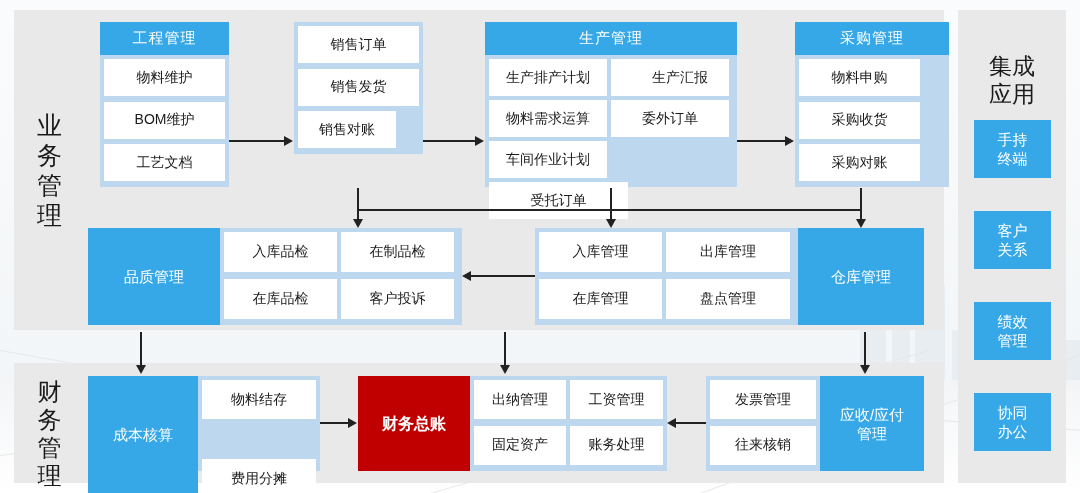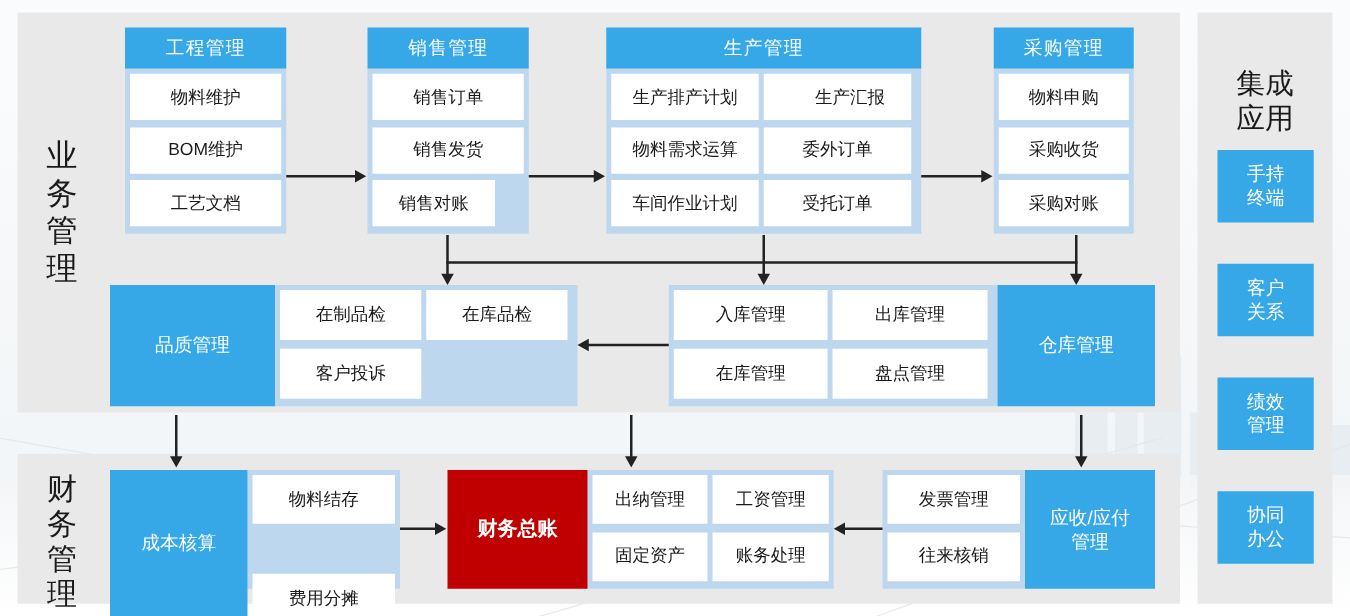--- a/index.html
+++ b/index.html
@@ -124,41 +124,40 @@
 <div class="mod" style="left:100px;top:22px;width:129px;">
   <div class="mod-head">工程管理</div>
   <div class="mod-body" style="height:132px;">
     <div class="cell" style="width:121px;height:37px;">物料维护</div>
     <div class="cell" style="width:121px;height:37px;">BOM维护</div>
     <div class="cell" style="width:121px;height:37px;">工艺文档</div>
   </div>
 </div>
 
 <div class="mod" style="left:294px;top:22px;width:129px;">
-  <div class="mod-head">销售管理</div>
   <div class="mod-body" style="height:132px;">
     <div class="cell" style="width:121px;height:37px;">销售订单</div>
     <div class="cell" style="width:121px;height:37px;">销售发货</div>
     <div class="cell" style="width:98px;height:37px;">销售对账</div>
   </div>
 </div>
 
 <div class="mod" style="left:485px;top:22px;width:252px;">
   <div class="mod-head">生产管理</div>
   <div class="mod-body" style="height:132px;">
     <div class="cell" style="width:118px;height:37px;">生产排产计划</div>
     <div class="cell" style="width:118px;height:37px;padding-left:20px;">生产汇报</div>
     <div class="cell" style="width:118px;height:37px;">物料需求运算</div>
     <div class="cell" style="width:118px;height:37px;">委外订单</div>
     <div class="cell" style="width:118px;height:37px;">车间作业计划</div>
-    <div class="cell" style="width:118px;height:37px;">受托订单</div>
-  </div>
-</div>
-
-<div class="mod" style="left:795px;top:22px;width:112px;">
+    <div class="cell" style="width:139px;height:37px;">受托订单</div>
+  </div>
+</div>
+
+<div class="mod" style="left:795px;top:22px;width:154px;">
   <div class="mod-head">采购管理</div>
   <div class="mod-body" style="height:132px;">
     <div class="cell" style="width:121px;height:37px;">物料申购</div>
     <div class="cell" style="width:121px;height:37px;">采购收货</div>
     <div class="cell" style="width:121px;height:37px;">采购对账</div>
   </div>
 </div>
 
 <div class="arrow" style="left:229px;top:136px;width:65px;height:10px;">
   <div class="shaft" style="left:0;top:4px;width:56px;height:2px;"></div>
@@ -171,20 +170,21 @@
 <div class="arrow" style="left:737px;top:136px;width:58px;height:10px;">
   <div class="shaft" style="left:0;top:4px;width:49px;height:2px;"></div>
   <div class="head head-r" style="left:48px;top:0;"></div>
 </div>
 
 <div class="sideblock" style="left:88px;top:228px;width:132px;height:97px;">
   <span>品质管理</span>
 </div>
 <div class="mod" style="left:220px;top:228px;width:242px;">
   <div class="mod-body" style="height:97px;">
+    <div class="cell" style="width:113px;height:40px;">入库品检</div>
     <div class="cell" style="width:113px;height:40px;">在制品检</div>
     <div class="cell" style="width:113px;height:40px;">在库品检</div>
     <div class="cell" style="width:113px;height:40px;">客户投诉</div>
   </div>
 </div>
 
 <div class="mod" style="left:535px;top:228px;width:263px;">
   <div class="mod-body" style="height:97px;">
     <div class="cell" style="width:123px;height:40px;">入库管理</div>
     <div class="cell" style="width:124px;height:40px;">出库管理</div>

